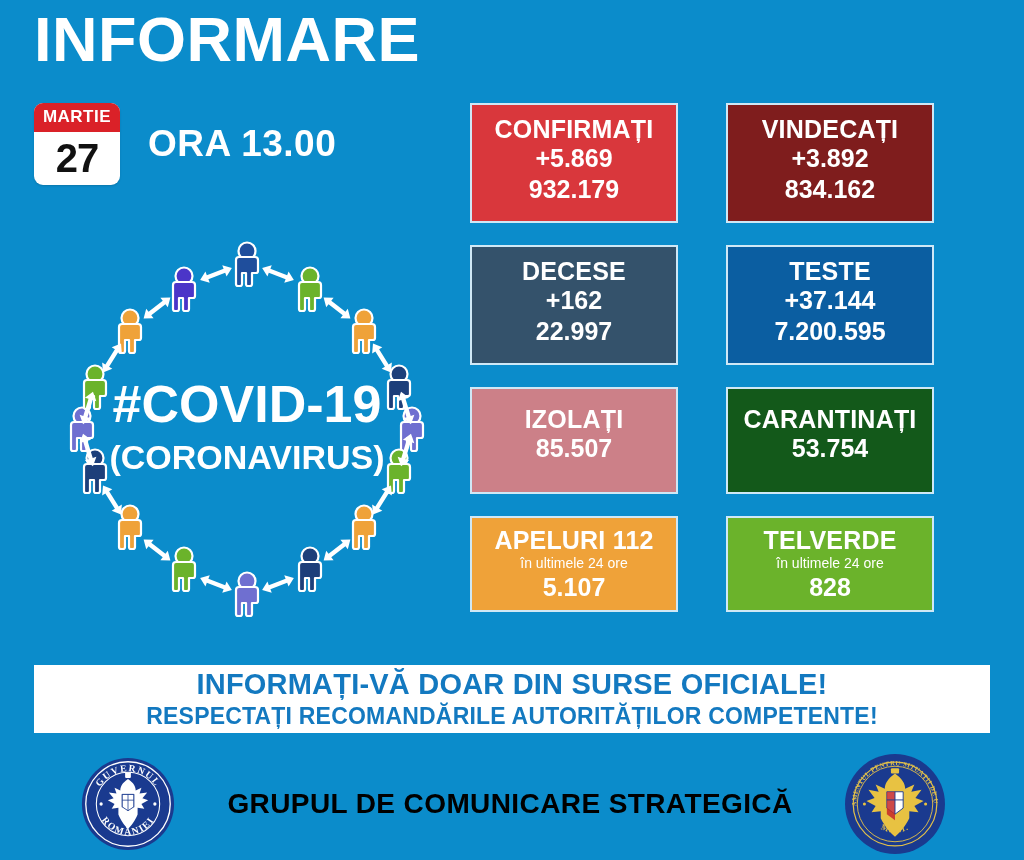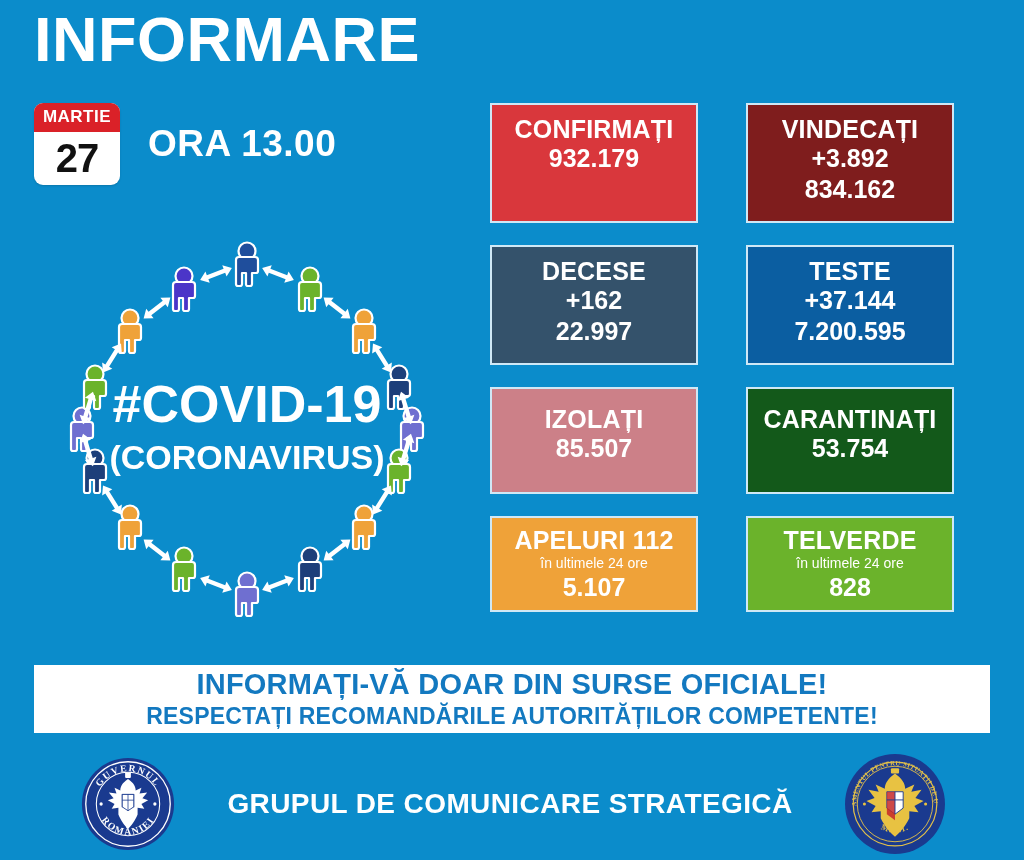--- a/index.html
+++ b/index.html
@@ -93,21 +93,21 @@
   .covid-text-sub {
     font-family: "Liberation Sans", sans-serif;
     font-size: 34px;
     font-weight: bold;
     fill: #ffffff;
   }
 
   
   .stats-grid {
     position: absolute;
-    left: 490px;
+    left: 470px;
     top: 103px;
     width: 464px;
   }
   .stats-row {
     display: flex;
     gap: 48px;
     margin-bottom: 22px;
   }
   .stat-card {
     width: 208px;
@@ -201,21 +201,21 @@
   }
   .footer-logo-right {
     margin-right: 78px;
     width: 102px;
     height: 102px;
     flex: none;
   }
   .footer-title {
     flex: 1;
     text-align: center;
-    color: #ffffff;
+    color: #000000;
     font-size: 28px;
     font-weight: bold;
     letter-spacing: 0.4px;
     font-family: "Liberation Sans Narrow", "Liberation Sans", sans-serif;
   }
   .footer-logo-left svg, .footer-logo-right svg { display:block; width:100%; height:100%; }
 </style>
 </head>
 <body>
 
@@ -348,20 +348,21 @@
     <text class="covid-text-main" x="215" y="200" text-anchor="middle">#COVID-19</text>
     <text class="covid-text-sub" x="215" y="247" text-anchor="middle">(CORONAVIRUS)</text>
   </svg>
 </div>
 
 <div class="stats-grid">
 
   <div class="stats-row row-1">
     <div class="stat-card card-confirmati">
       <div class="stat-label">CONFIRMAȚI</div>
+      <div class="stat-delta">+5.869</div>
       <div class="stat-total">932.179</div>
     </div>
     <div class="stat-card card-vindecati">
       <div class="stat-label">VINDECAȚI</div>
       <div class="stat-delta">+3.892</div>
       <div class="stat-total">834.162</div>
     </div>
   </div>
 
   <div class="stats-row row-2">

